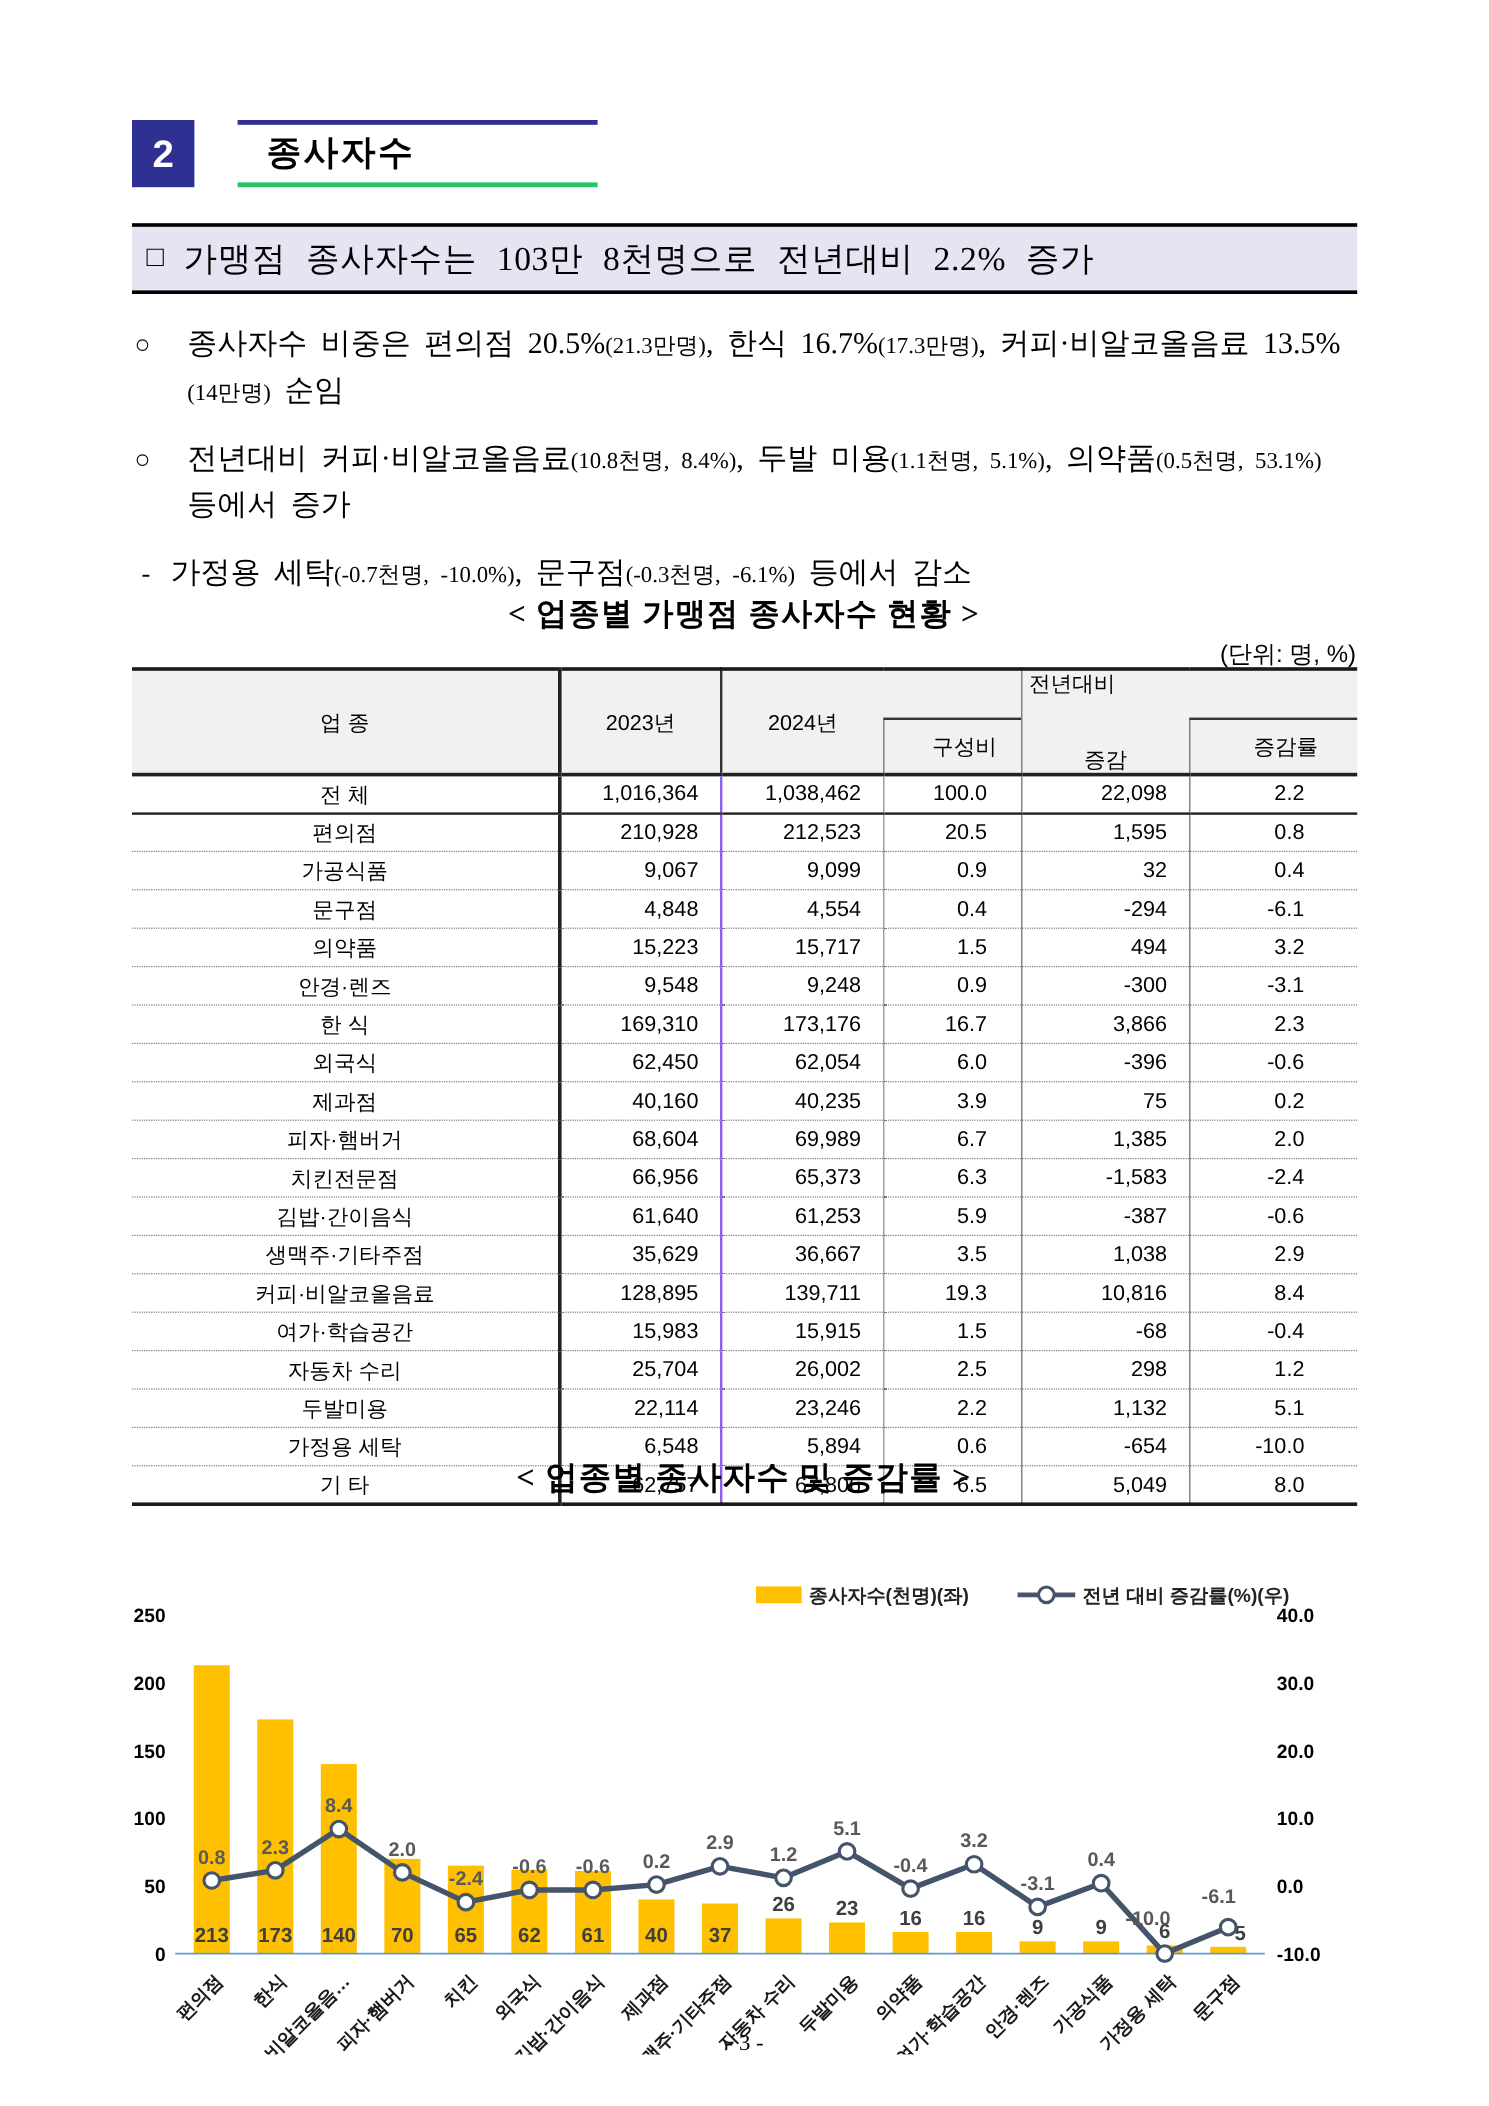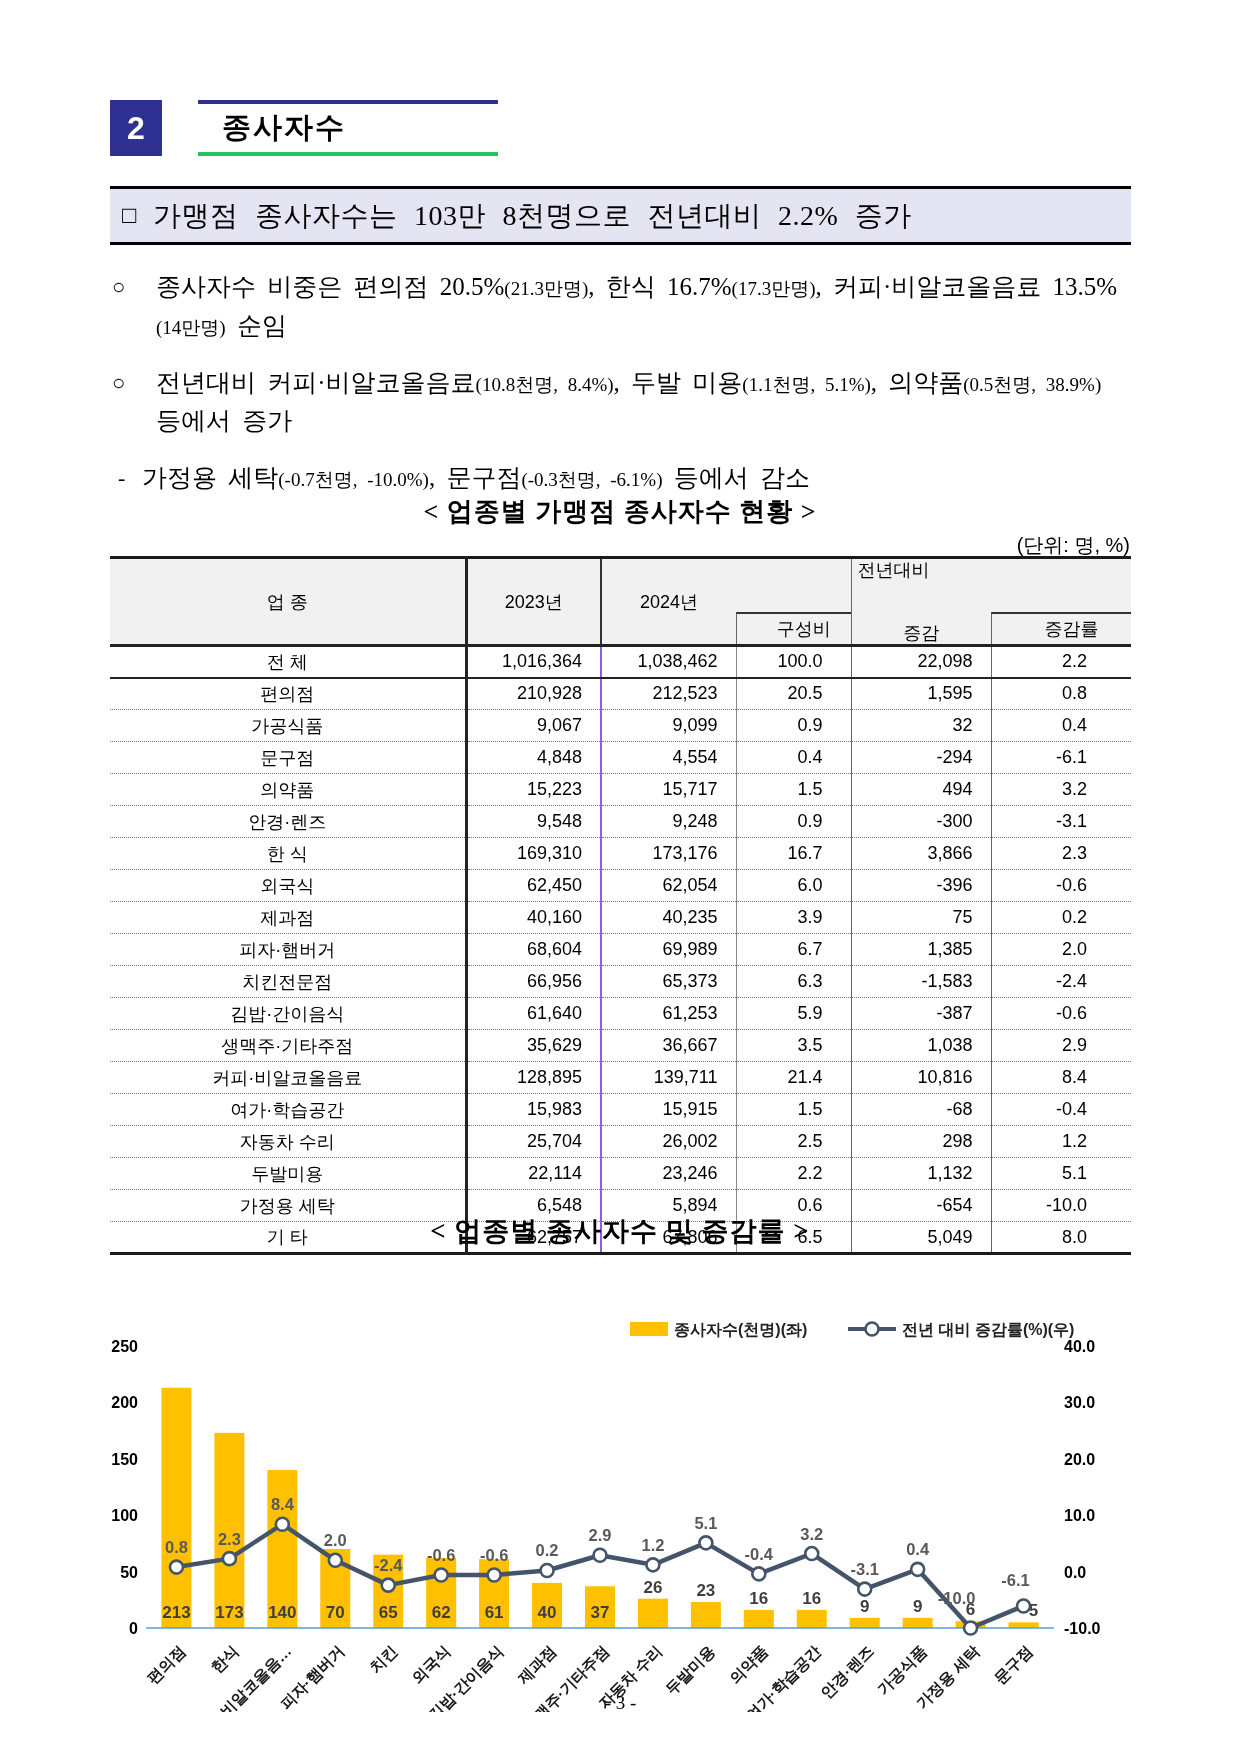--- a/index.html
+++ b/index.html
@@ -38,21 +38,21 @@
               font-family:"Liberation Sans","DejaVu Sans",sans-serif; font-size:20px; }
   table.stat { position:absolute; left:110px; top:556px; width:1021px; border-collapse:collapse; table-layout:fixed;
                font-family:"Liberation Sans","DejaVu Sans",sans-serif; font-size:18px;
                border-top:3px solid #1a1a1a; border-bottom:3px solid #1a1a1a; }
   table.stat thead th { background:#F1F1F1; font-weight:normal; height:66px; border-bottom:3px solid #222; padding:0; }
   th.h-ind, th.h-23, th.h-24, th.h-yoy { vertical-align:middle; text-align:center; }
   th.h-23 { border-left:3px solid #222; }
   th.h-24 { border-left:2px solid #333; }
   th.h-yoy { border-left:1px solid #666; }
   th.h-sub { vertical-align:bottom; }
-  .subbox { height:32px; border-top:2px solid #333; border-left:1px solid #666;
+  .subbox { height:46px; border-top:2px solid #333; border-left:1px solid #666;
             display:flex; align-items:center; justify-content:center; background:#F1F1F1;padding-left:20px; }
   .yoy-l1 { display:block; text-align:left; padding-left:6px; line-height:1.25; }
   .yoy-l2 { display:block; text-align:center; line-height:1.25;margin-top:40px; }
   table.stat td { height:32px; padding:0 18px 0 0; text-align:right; border-bottom:1px dotted #777; }
   table.stat td.c0 { text-align:center; padding:0; }
   table.stat td.c1 { border-left:3px solid #222; }
   table.stat td.c2 { border-left:2px solid #8b5cf6; }
   table.stat td.c3 { border-left:1px solid #888; padding-right:28px; }
   table.stat td.c4 { border-left:1px solid #666; }
   table.stat td.c5 { border-left:1px solid #666; padding-right:44px; }
@@ -83,21 +83,21 @@
     <span>가맹점 종사자수는 103만 8천명으로 전년대비 2.2% 증가</span>
   </div>
 
   <div class="bullets" id="bullets">
       <div class="bullet">
         <span class="bmark">○</span>
         <div class="btext"><span class="seg-big">종사자수 비중은 편의점 20.5%</span><span class="seg-small">(21.3만명)</span><span class="seg-big">, 한식 16.7%</span><span class="seg-small">(17.3만명)</span><span class="seg-big">, 커피·비알코올음료 13.5%</span><span class="seg-small">(14만명)</span><span class="seg-big"> 순임</span></div>
       </div>
       <div class="bullet">
         <span class="bmark">○</span>
-        <div class="btext"><span class="seg-big">전년대비 커피·비알코올음료</span><span class="seg-small">(10.8천명, 8.4%)</span><span class="seg-big">, 두발 미용</span><span class="seg-small">(1.1천명, 5.1%)</span><span class="seg-big">, 의약품</span><span class="seg-small">(0.5천명, 38.9%)</span><span class="seg-big"> 등에서 증가</span></div>
+        <div class="btext"><span class="seg-big">전년대비 커피·비알코올음료</span><span class="seg-small">(10.8천명, 8.4%)</span><span class="seg-big">, 두발 미용</span><span class="seg-small">(1.1천명, 5.1%)</span><span class="seg-big">, 의약품</span><span class="seg-small">(0.5천명, 53.1%)</span><span class="seg-big"> 등에서 증가</span></div>
       </div>
       <div class="bullet dash">
         <span class="bmark">-</span>
         <div class="btext"><span class="seg-big">가정용 세탁</span><span class="seg-small">(-0.7천명, -10.0%)</span><span class="seg-big">, 문구점</span><span class="seg-small">(-0.3천명, -6.1%)</span><span class="seg-big"> 등에서 감소</span></div>
       </div>
     </div>
 
   <div class="tbl-title">&lt; 업종별 가맹점 종사자수 현황 &gt;</div>
   <div class="tbl-unit">(단위: 명, %)</div>
 
@@ -233,21 +233,21 @@
           <td class="c1">35,629</td>
           <td class="c2">36,667</td>
           <td class="c3">3.5</td>
           <td class="c4">1,038</td>
           <td class="c5">2.9</td>
         </tr>
         <tr>
           <td class="c0">커피·비알코올음료</td>
           <td class="c1">128,895</td>
           <td class="c2">139,711</td>
-          <td class="c3">21.4</td>
+          <td class="c3">19.3</td>
           <td class="c4">10,816</td>
           <td class="c5">8.4</td>
         </tr>
         <tr>
           <td class="c0">여가·학습공간</td>
           <td class="c1">15,983</td>
           <td class="c2">15,915</td>
           <td class="c3">1.5</td>
           <td class="c4">-68</td>
           <td class="c5">-0.4</td>

